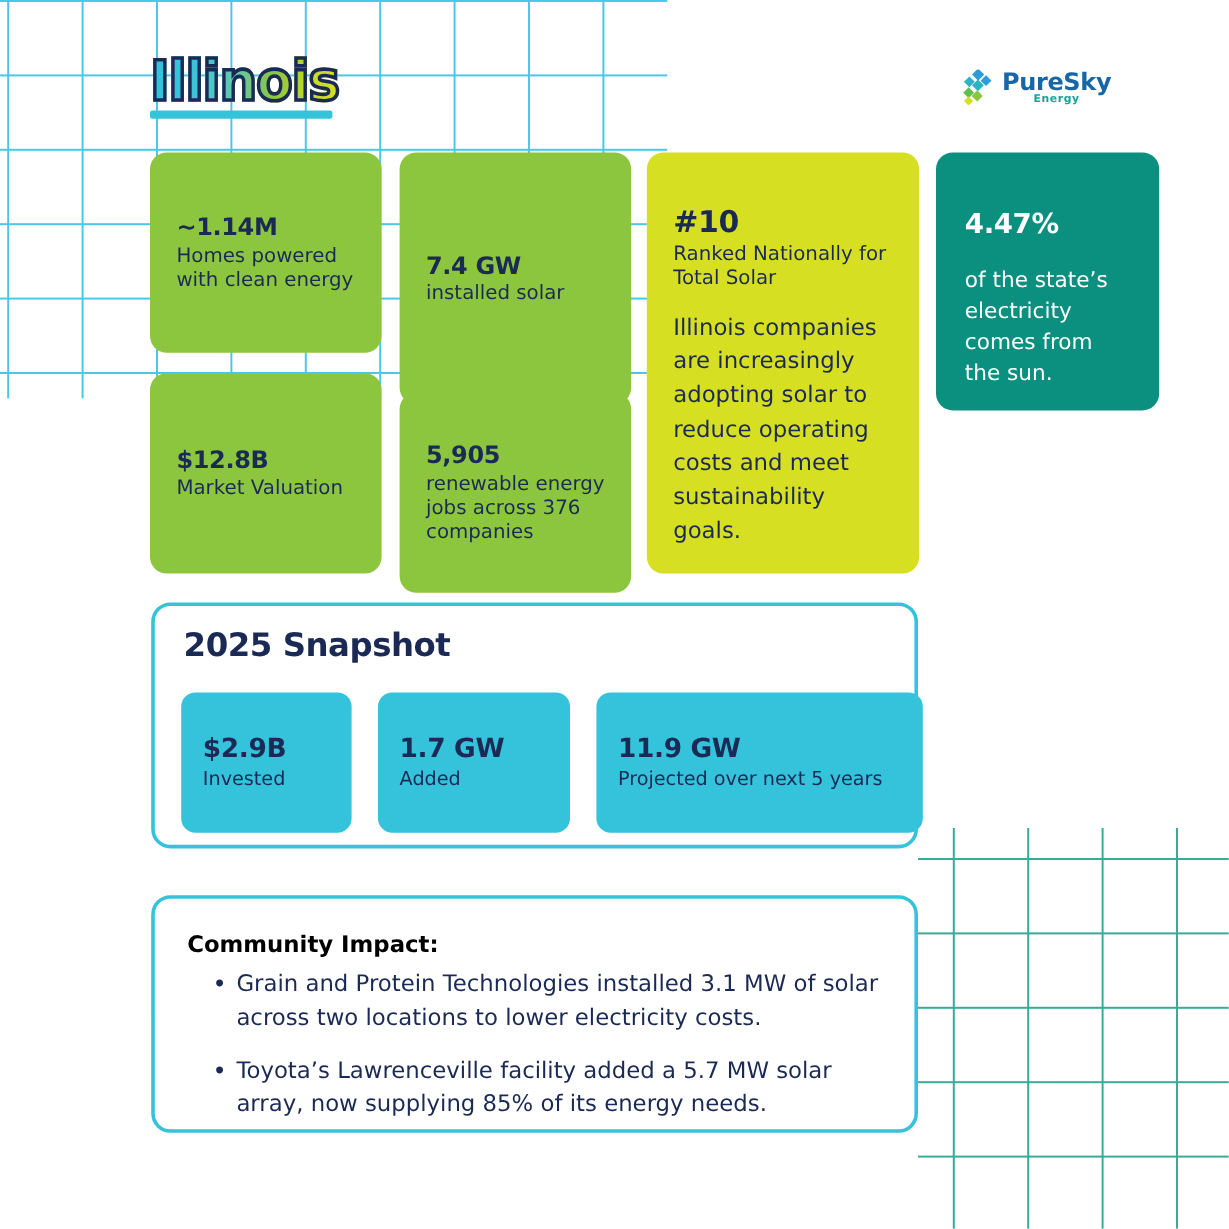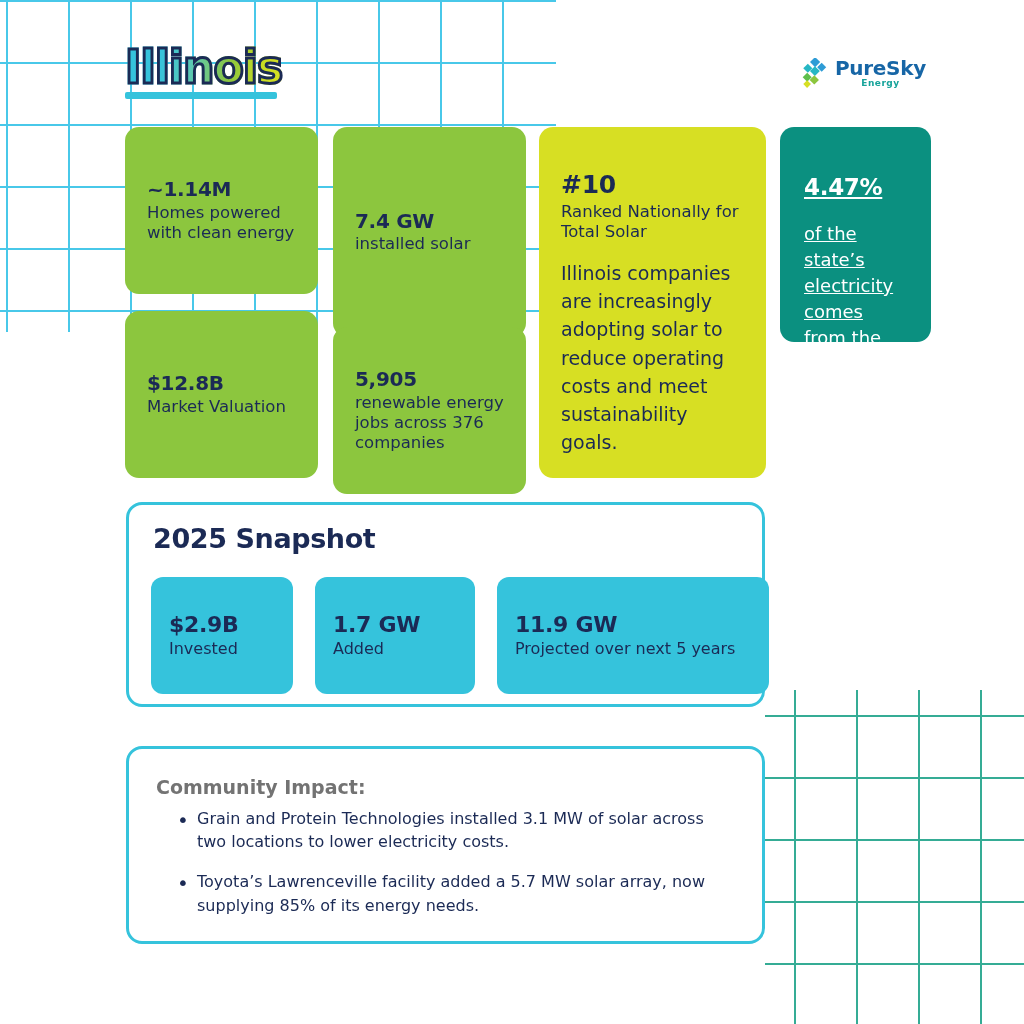--- a/index.html
+++ b/index.html
@@ -128,22 +128,22 @@
     line-height: 1.22;
   }
 
   
   #card-homes  { left:125px; top:127px; width:193px; height:167px; }
   #card-solar  { left:333px; top:127px; width:193px; height:210px; }
   #card-market { left:125px; top:311px; width:193px; height:167px; }
   #card-jobs   { left:333px; top:311px; width:193px; height:167px;margin-top:16px; }
   #card-rank   { left:539px; top:127px; width:227px; height:351px;
                  justify-content: flex-start; padding-top: 44px; }
-  #card-pct    { left:780px; top:127px; width:151px; height:215px;
-                 justify-content: flex-start; padding-top: 48px; padding-left: 24px; text-decoration: underline; }
+  #card-pct    { left:780px; top:127px; width:186px; height:215px;
+                 justify-content: flex-start; padding-top: 48px; padding-left: 24px; }
 
   #card-rank .big { font-size: 25px; }
   #card-rank .small { margin-top: 3px; }
   #card-rank .para {
     font-size: 19px;
     line-height: 1.48;
     margin-top: 17px;
   }
   #card-pct .big { font-size: 23px; }
   #card-pct .small { font-size: 18px; line-height: 1.45; margin-top: 20px; }
@@ -194,32 +194,32 @@
   #snap-added     { width: 160px; }
   #snap-projected { width: 272px; }
 
   
   #impact { left:126px; top:746px; width:639px; height:198px; }
   .impact-title {
     position: absolute;
     left: 27px; top: 27px;
     font-size: 19px;
     font-weight: 700;
-    color: #737373;
+    color: #000000;
   }
   .impact-list {
     position: absolute;
     left: 46px; top: 58px;
     right: 28px;
     list-style: none;
   }
   .impact-list li {
     position: relative;
     padding-left: 22px;
-    font-size: 16px;
+    font-size: 19px;
     line-height: 1.45;
     color: #1B2A55;
     margin-bottom: 17px;
   }
   .impact-list li::before {
     content: "•";
     position: absolute;
     left: 2px; top: -1px;
     font-size: 20px;
     color: #1B2A55;

